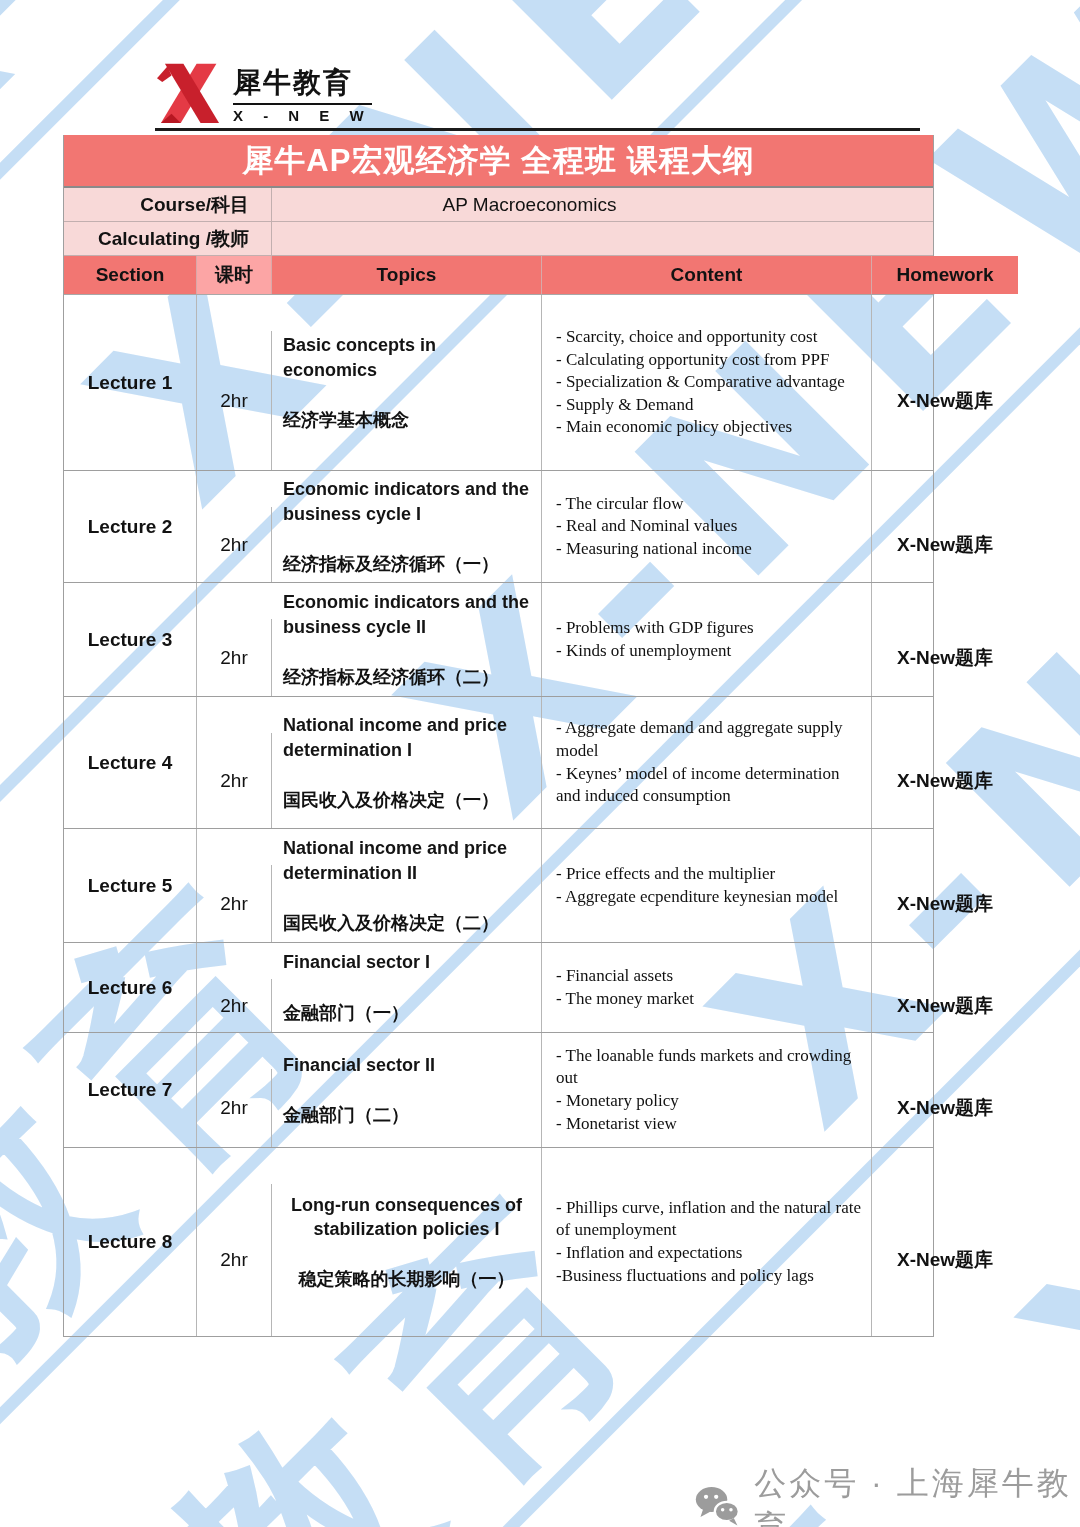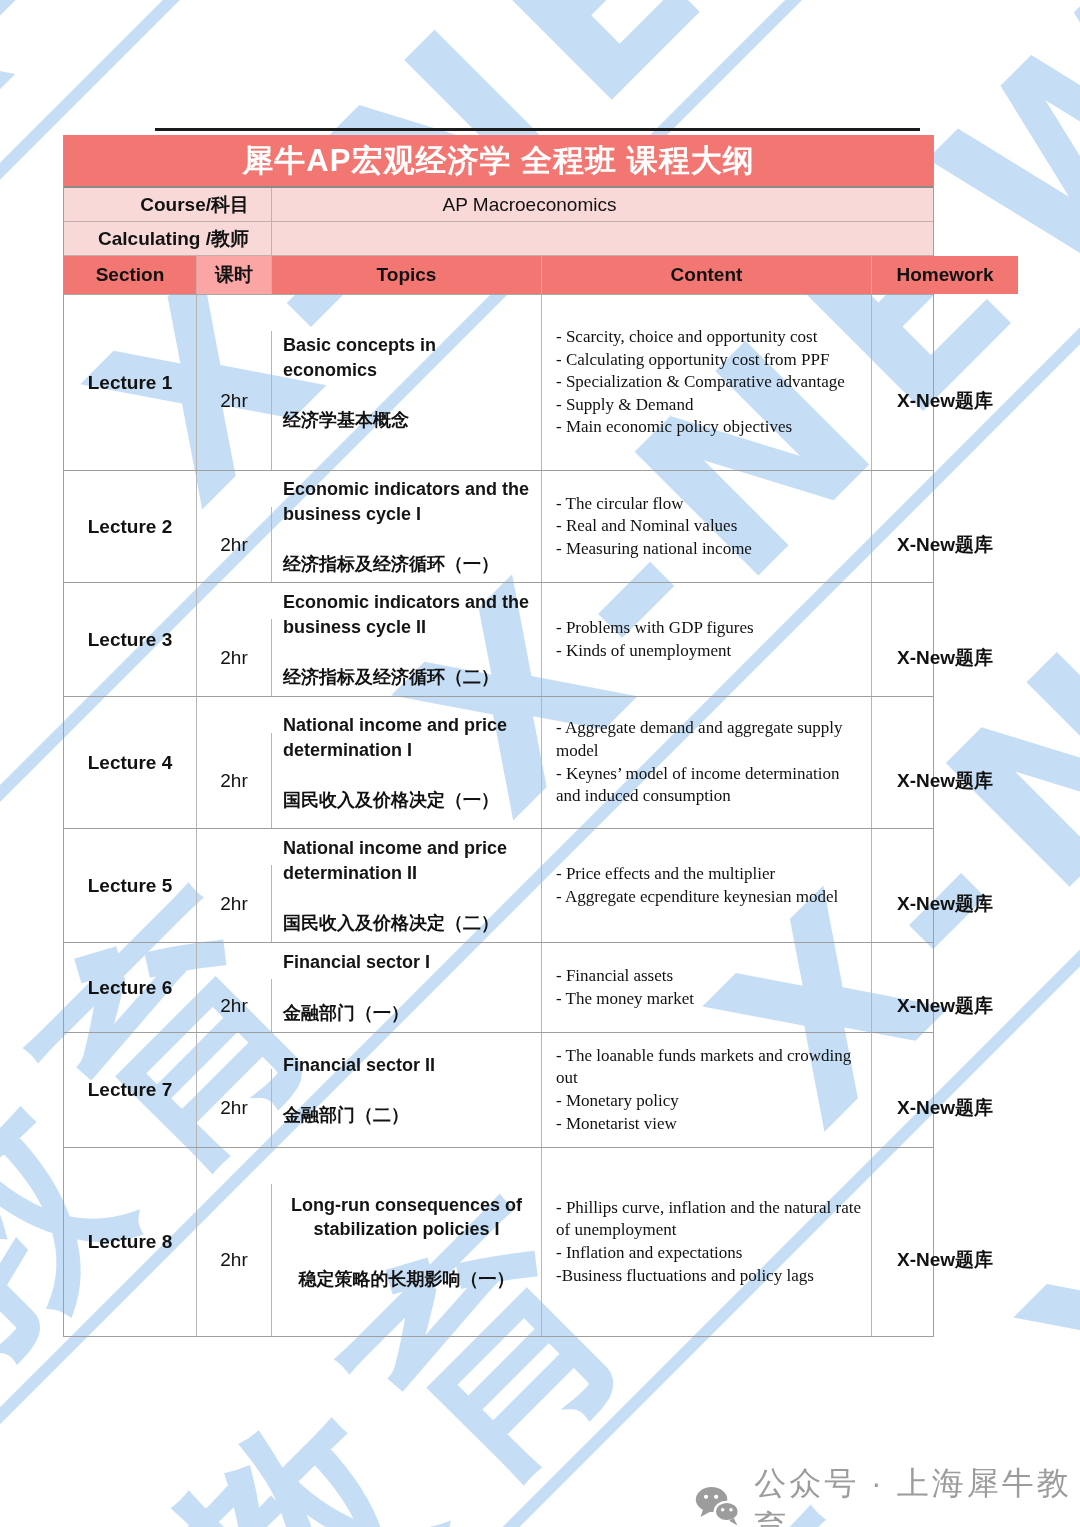--- a/index.html
+++ b/index.html
@@ -107,20 +107,32 @@
 <div class="page">
 
   <div class="watermark">犀牛教育  X-NEW  犀牛教育  X-NEW  犀牛教育  X-NEW  犀牛教育  X-NEW  
 犀牛教育  X-NEW  犀牛教育  X-NEW  犀牛教育  X-NEW  犀牛教育  X-NEW  
 犀牛教育  X-NEW  犀牛教育  X-NEW  犀牛教育  X-NEW  犀牛教育  X-NEW  
 犀牛教育  X-NEW  犀牛教育  X-NEW  犀牛教育  X-NEW  犀牛教育  X-NEW  
 犀牛教育  X-NEW  犀牛教育  X-NEW  犀牛教育  X-NEW  犀牛教育  X-NEW  
 犀牛教育  X-NEW  犀牛教育  X-NEW  犀牛教育  X-NEW  犀牛教育  X-NEW  
 犀牛教育  X-NEW  犀牛教育  X-NEW  犀牛教育  X-NEW  犀牛教育  X-NEW  </div>
 
+  <div class="fg logo">
+    <svg width="66" height="64" viewBox="0 0 100 96">
+      <polygon points="60,2 90,2 36,92 6,92" fill="#e43a45"></polygon>
+      <polygon points="12,2 40,2 94,92 66,92" fill="#c8202c"></polygon>
+      <polygon points="0,24 16,6 22,20 8,30" fill="#c8202c"></polygon>
+      <polygon points="6,92 36,92 22,78" fill="#b71722"></polygon>
+    </svg>
+    <div class="logo-text">
+      <div class="logo-cn">犀牛教育</div>
+      <div class="logo-en">X - N E W</div>
+    </div>
+  </div>
 
   <div class="fg top-rule"></div>
 
   <div class="fg course-table">
 
     <div class="title-bar">犀牛AP宏观经济学 全程班 课程大纲</div>
 
     <div class="info-row">
       <div class="info-label">Course/科目</div>
       <div class="info-value">AP Macroeconomics</div>

